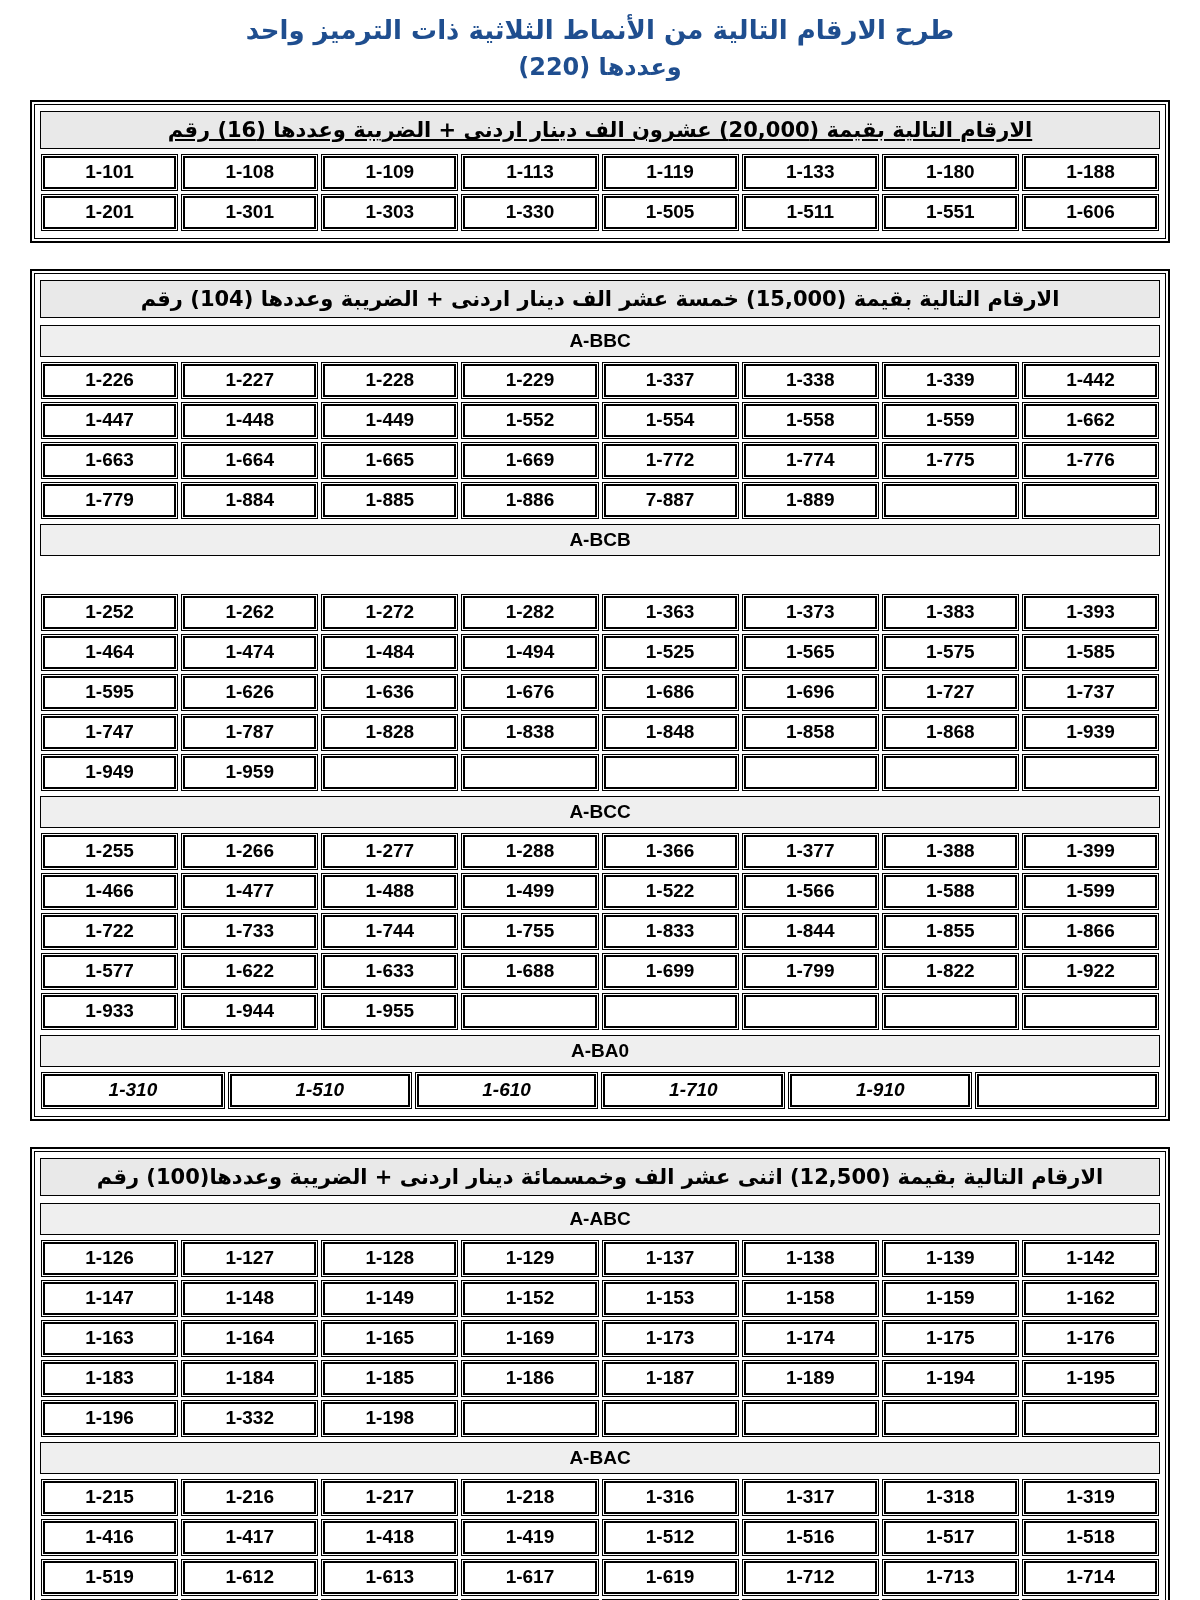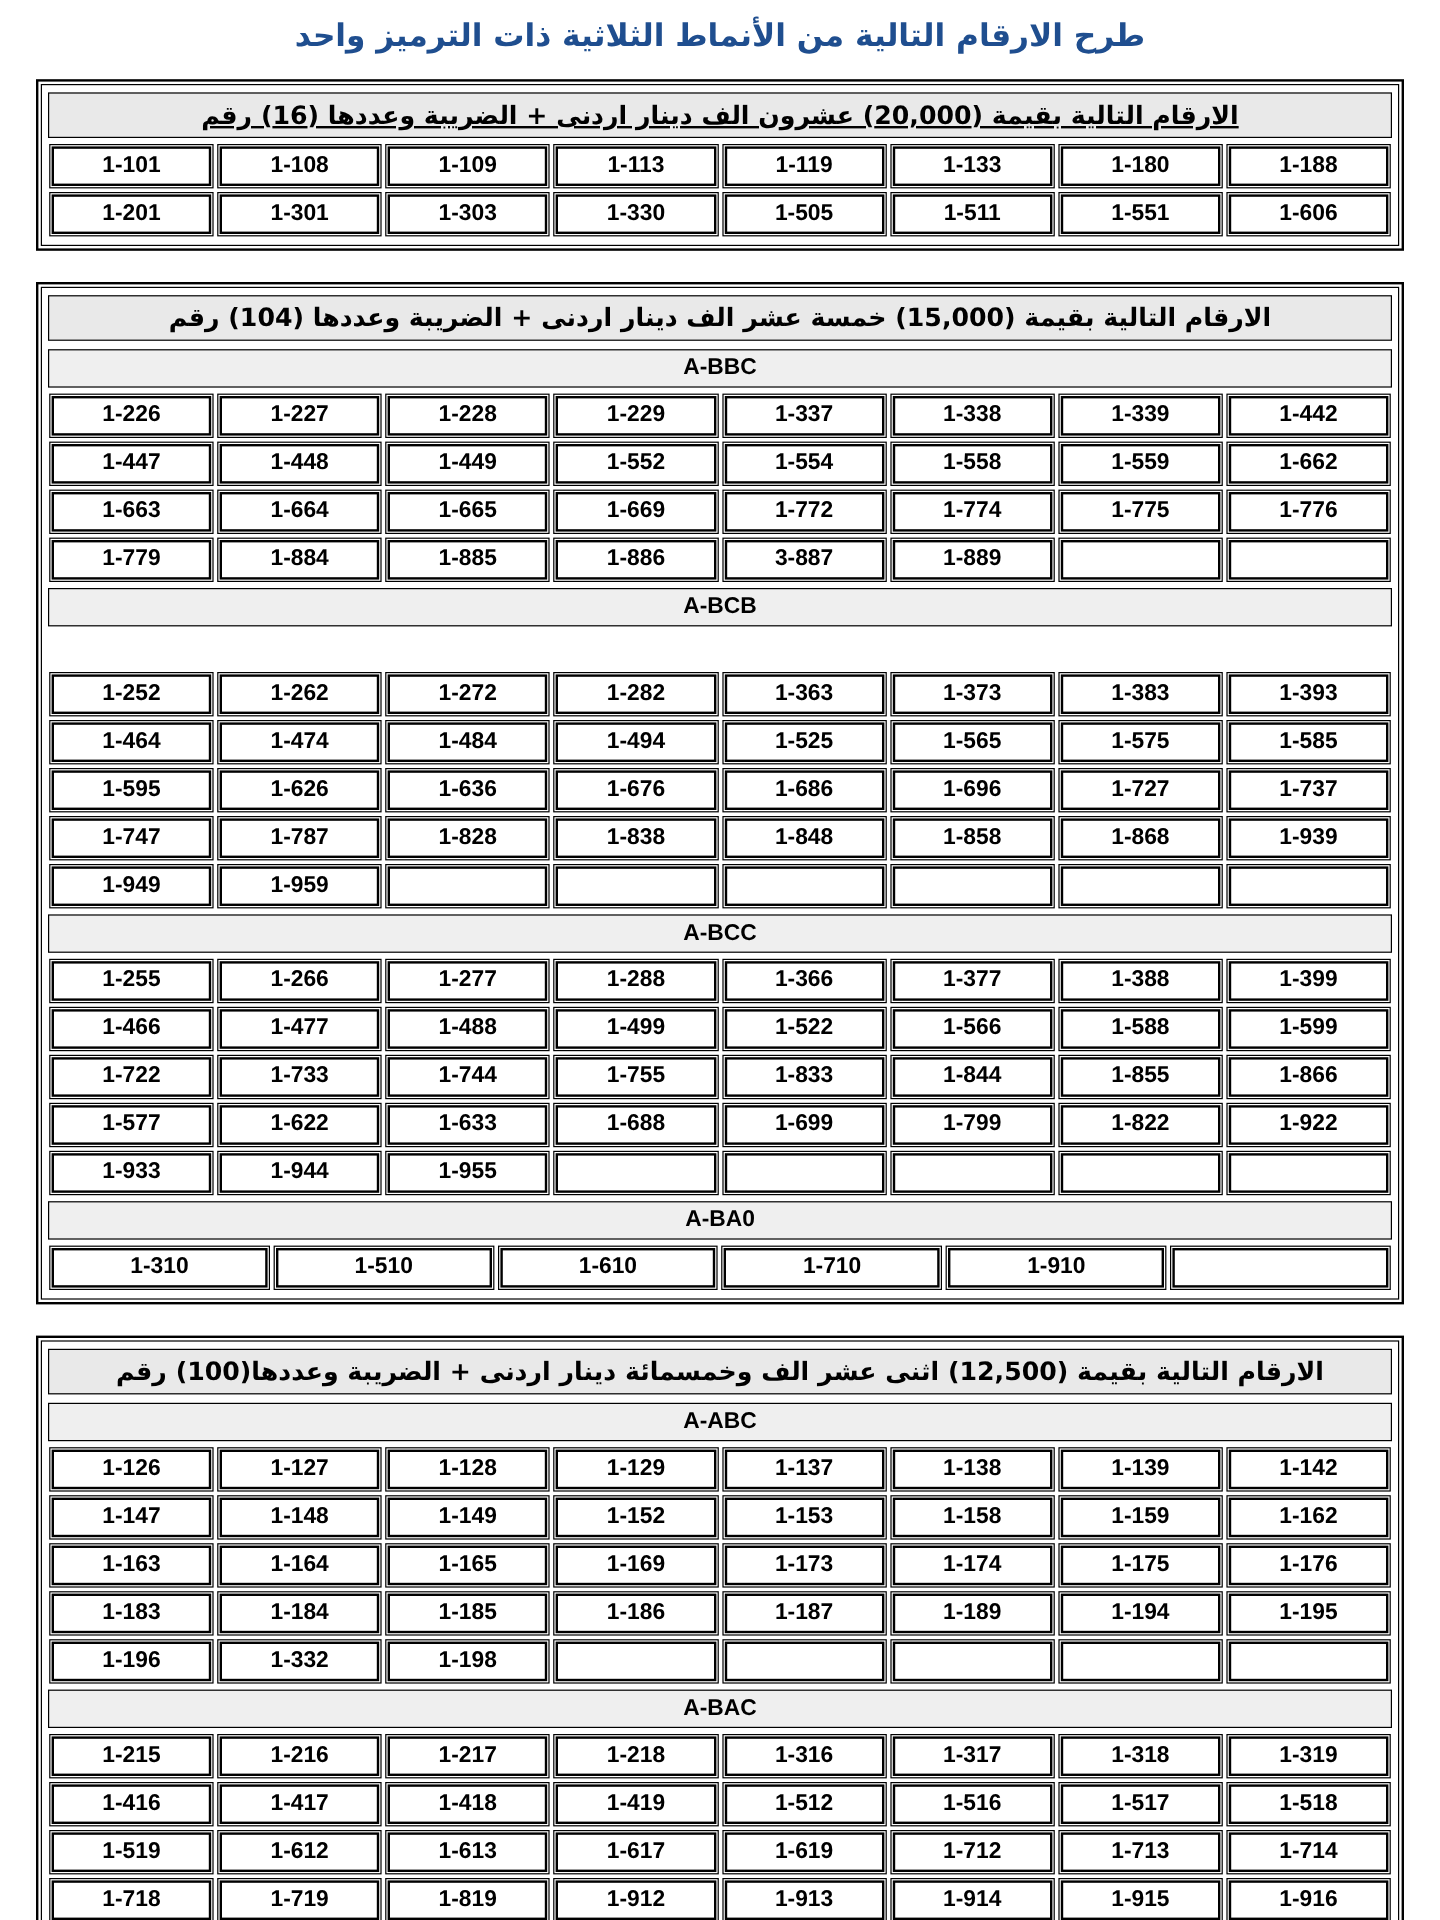--- a/index.html
+++ b/index.html
@@ -41,20 +41,21 @@
     font-weight:bold;font-size:19px;line-height:1.1;
     padding:4px 2px;min-height:21px;
   }
 </style>
 </head>
 <body>
 
 <div class="page">
   <div class="doc-title" dir="rtl" style="color: rgb(31, 78, 143);">
     <div class="t1">طرح الارقام التالية من الأنماط الثلاثية ذات الترميز واحد</div>
+    <div class="t2">وعددها (220)</div>
   </div>
   <div id="tables-root">
       <div class="tbl-frame">
         <div class="tbl-inner">
           <div class="tbl-header" style="background: rgb(233, 233, 233); text-decoration: underline;">الارقام التالية بقيمة  (20,000) عشرون الف دينار اردنى + الضريبة وعددها (16) رقم</div>
           <div class="num-grid" style="grid-template-columns: repeat(8, 1fr);">
             <div class="cell">1-101</div>
             <div class="cell">1-108</div>
             <div class="cell">1-109</div>
             <div class="cell">1-113</div>
@@ -99,21 +100,21 @@
             <div class="cell">1-665</div>
             <div class="cell">1-669</div>
             <div class="cell">1-772</div>
             <div class="cell">1-774</div>
             <div class="cell">1-775</div>
             <div class="cell">1-776</div>
             <div class="cell">1-779</div>
             <div class="cell">1-884</div>
             <div class="cell">1-885</div>
             <div class="cell">1-886</div>
-            <div class="cell">3-887</div>
+            <div class="cell">7-887</div>
             <div class="cell">1-889</div>
             <div class="cell"></div>
             <div class="cell"></div>
           </div>
           <div class="sec-header">A-BCB</div>
           <div class="num-grid" style="grid-template-columns: repeat(8, 1fr); margin-top: 40px;">
             <div class="cell">1-252</div>
             <div class="cell">1-262</div>
             <div class="cell">1-272</div>
             <div class="cell">1-282</div>
@@ -191,21 +192,21 @@
             <div class="cell">1-933</div>
             <div class="cell">1-944</div>
             <div class="cell">1-955</div>
             <div class="cell"></div>
             <div class="cell"></div>
             <div class="cell"></div>
             <div class="cell"></div>
             <div class="cell"></div>
           </div>
           <div class="sec-header">A-BA0</div>
-          <div class="num-grid" style="grid-template-columns: repeat(6, 1fr);">
+          <div class="num-grid" style="grid-template-columns: repeat(6, 1fr); font-style: italic;">
             <div class="cell">1-310</div>
             <div class="cell">1-510</div>
             <div class="cell">1-610</div>
             <div class="cell">1-710</div>
             <div class="cell">1-910</div>
             <div class="cell"></div>
           </div>
         </div>
       </div>
       <div class="tbl-frame">

